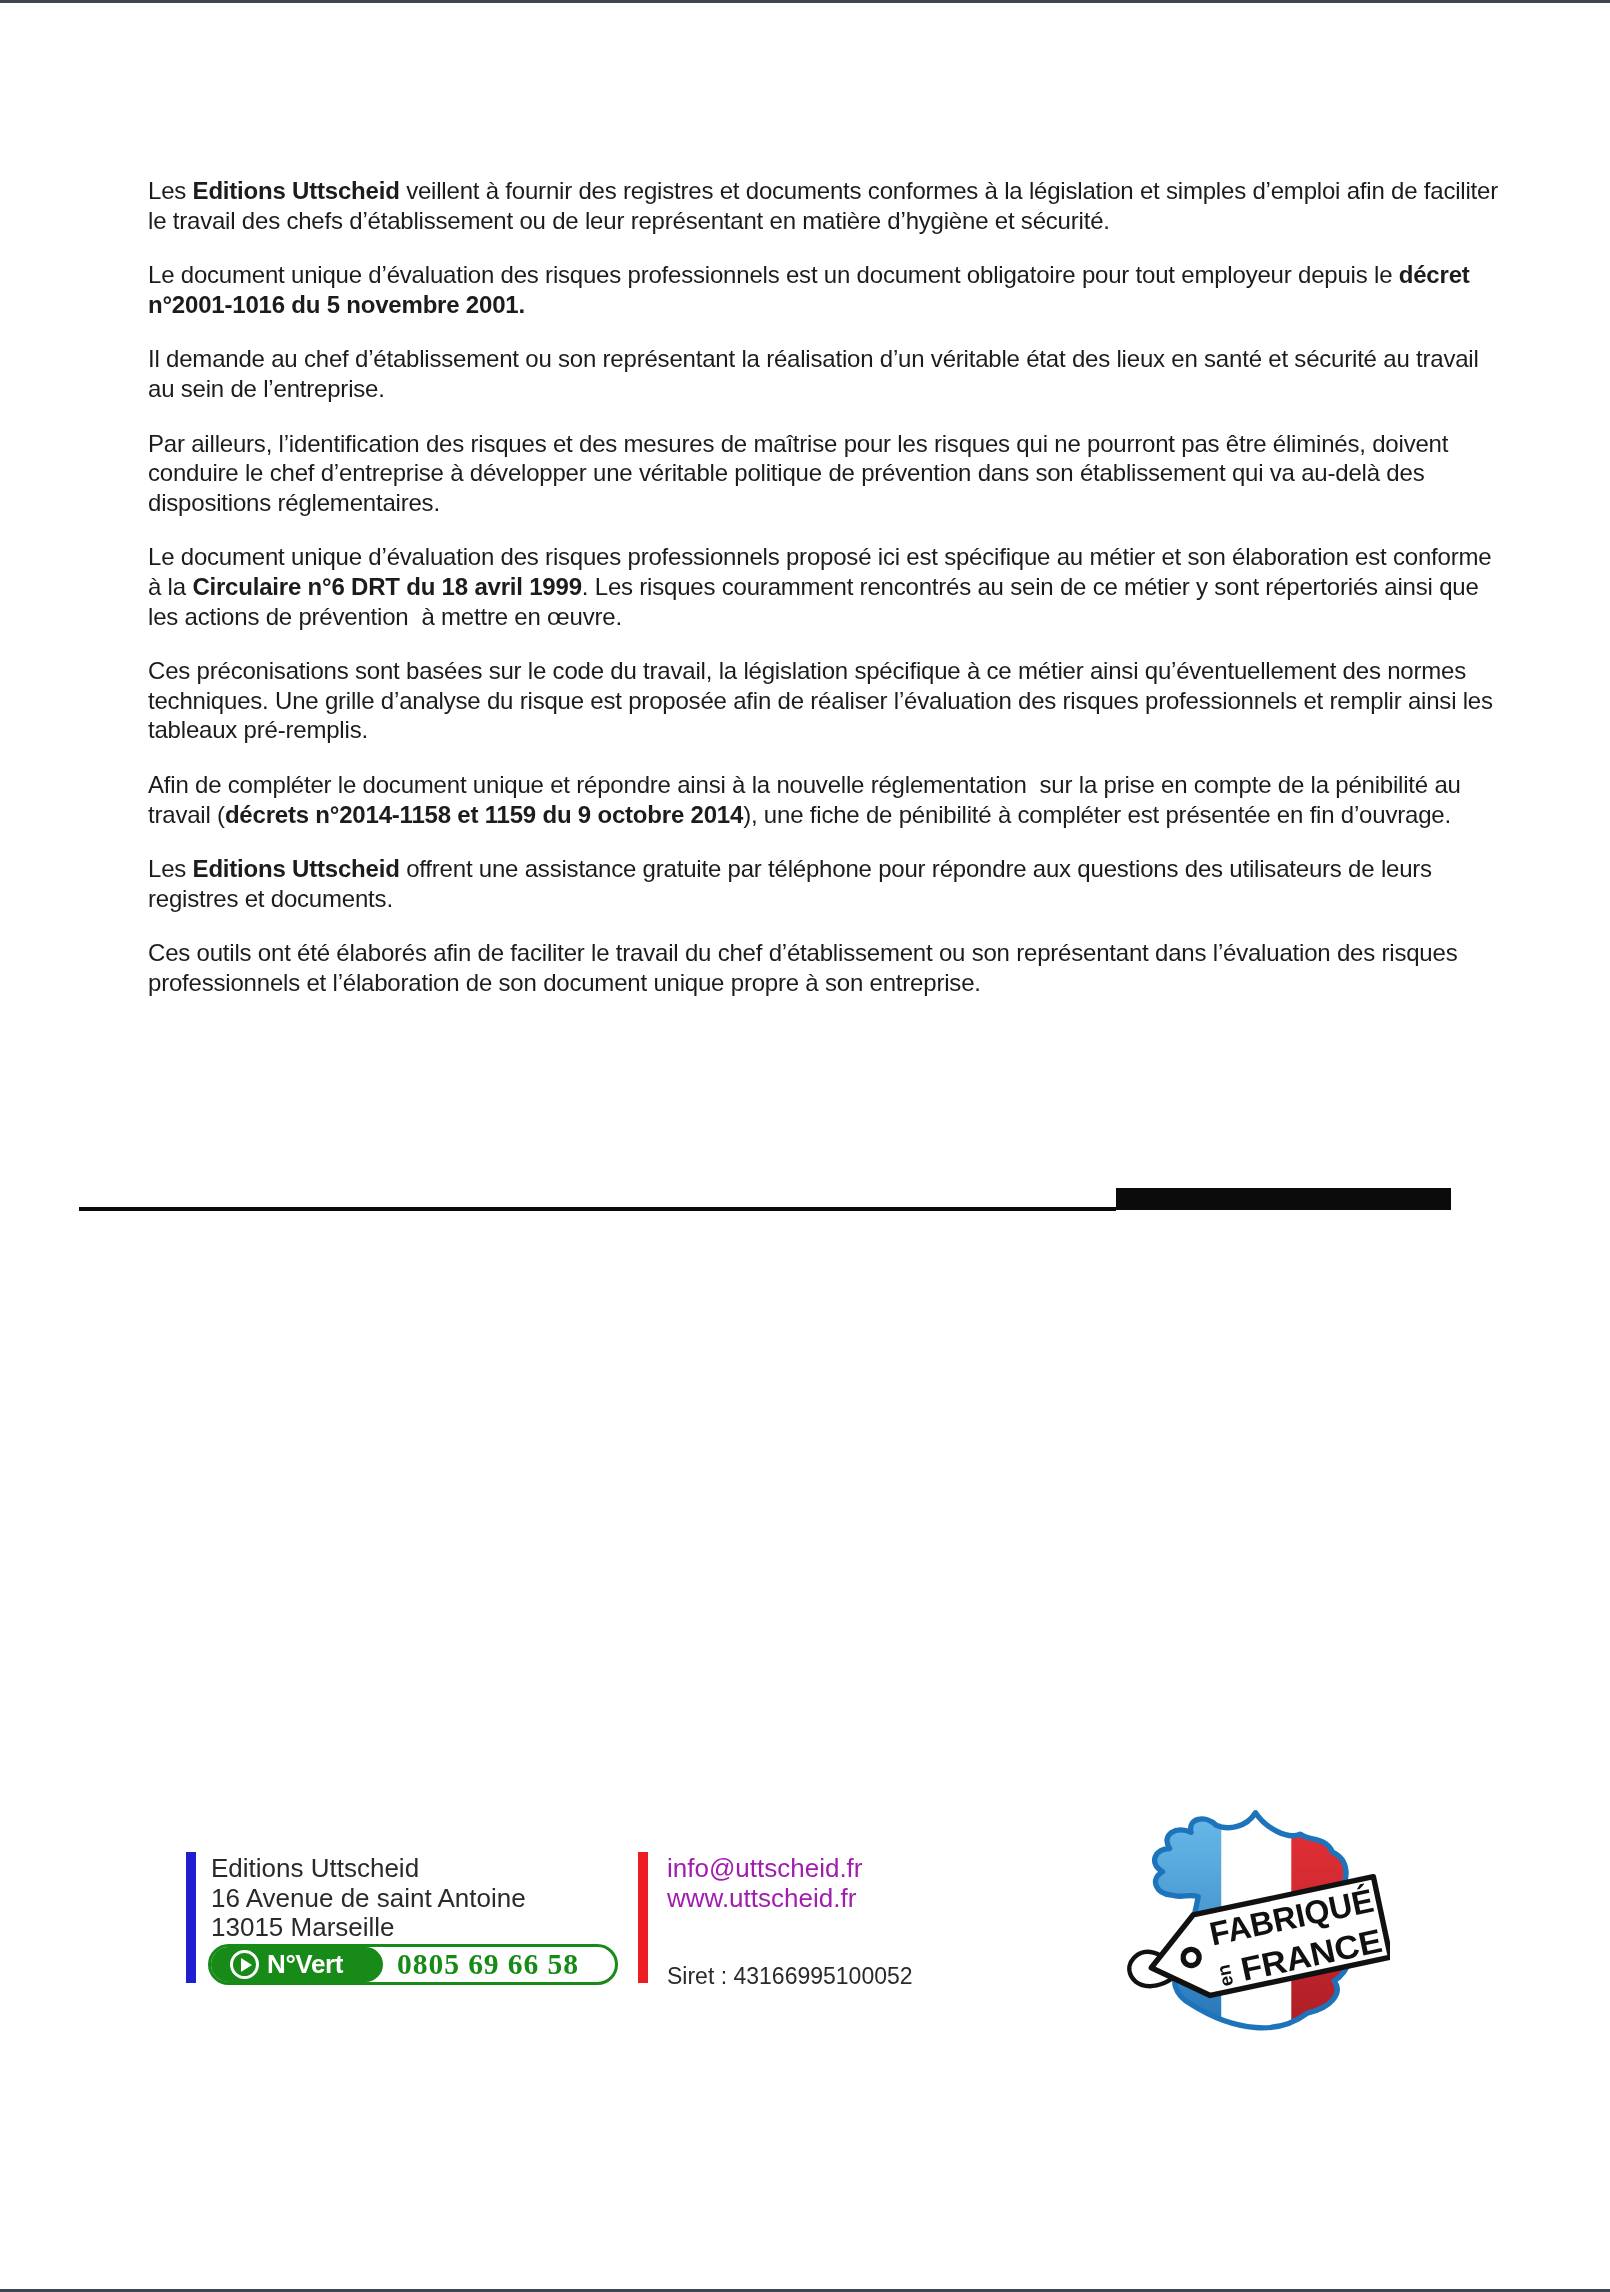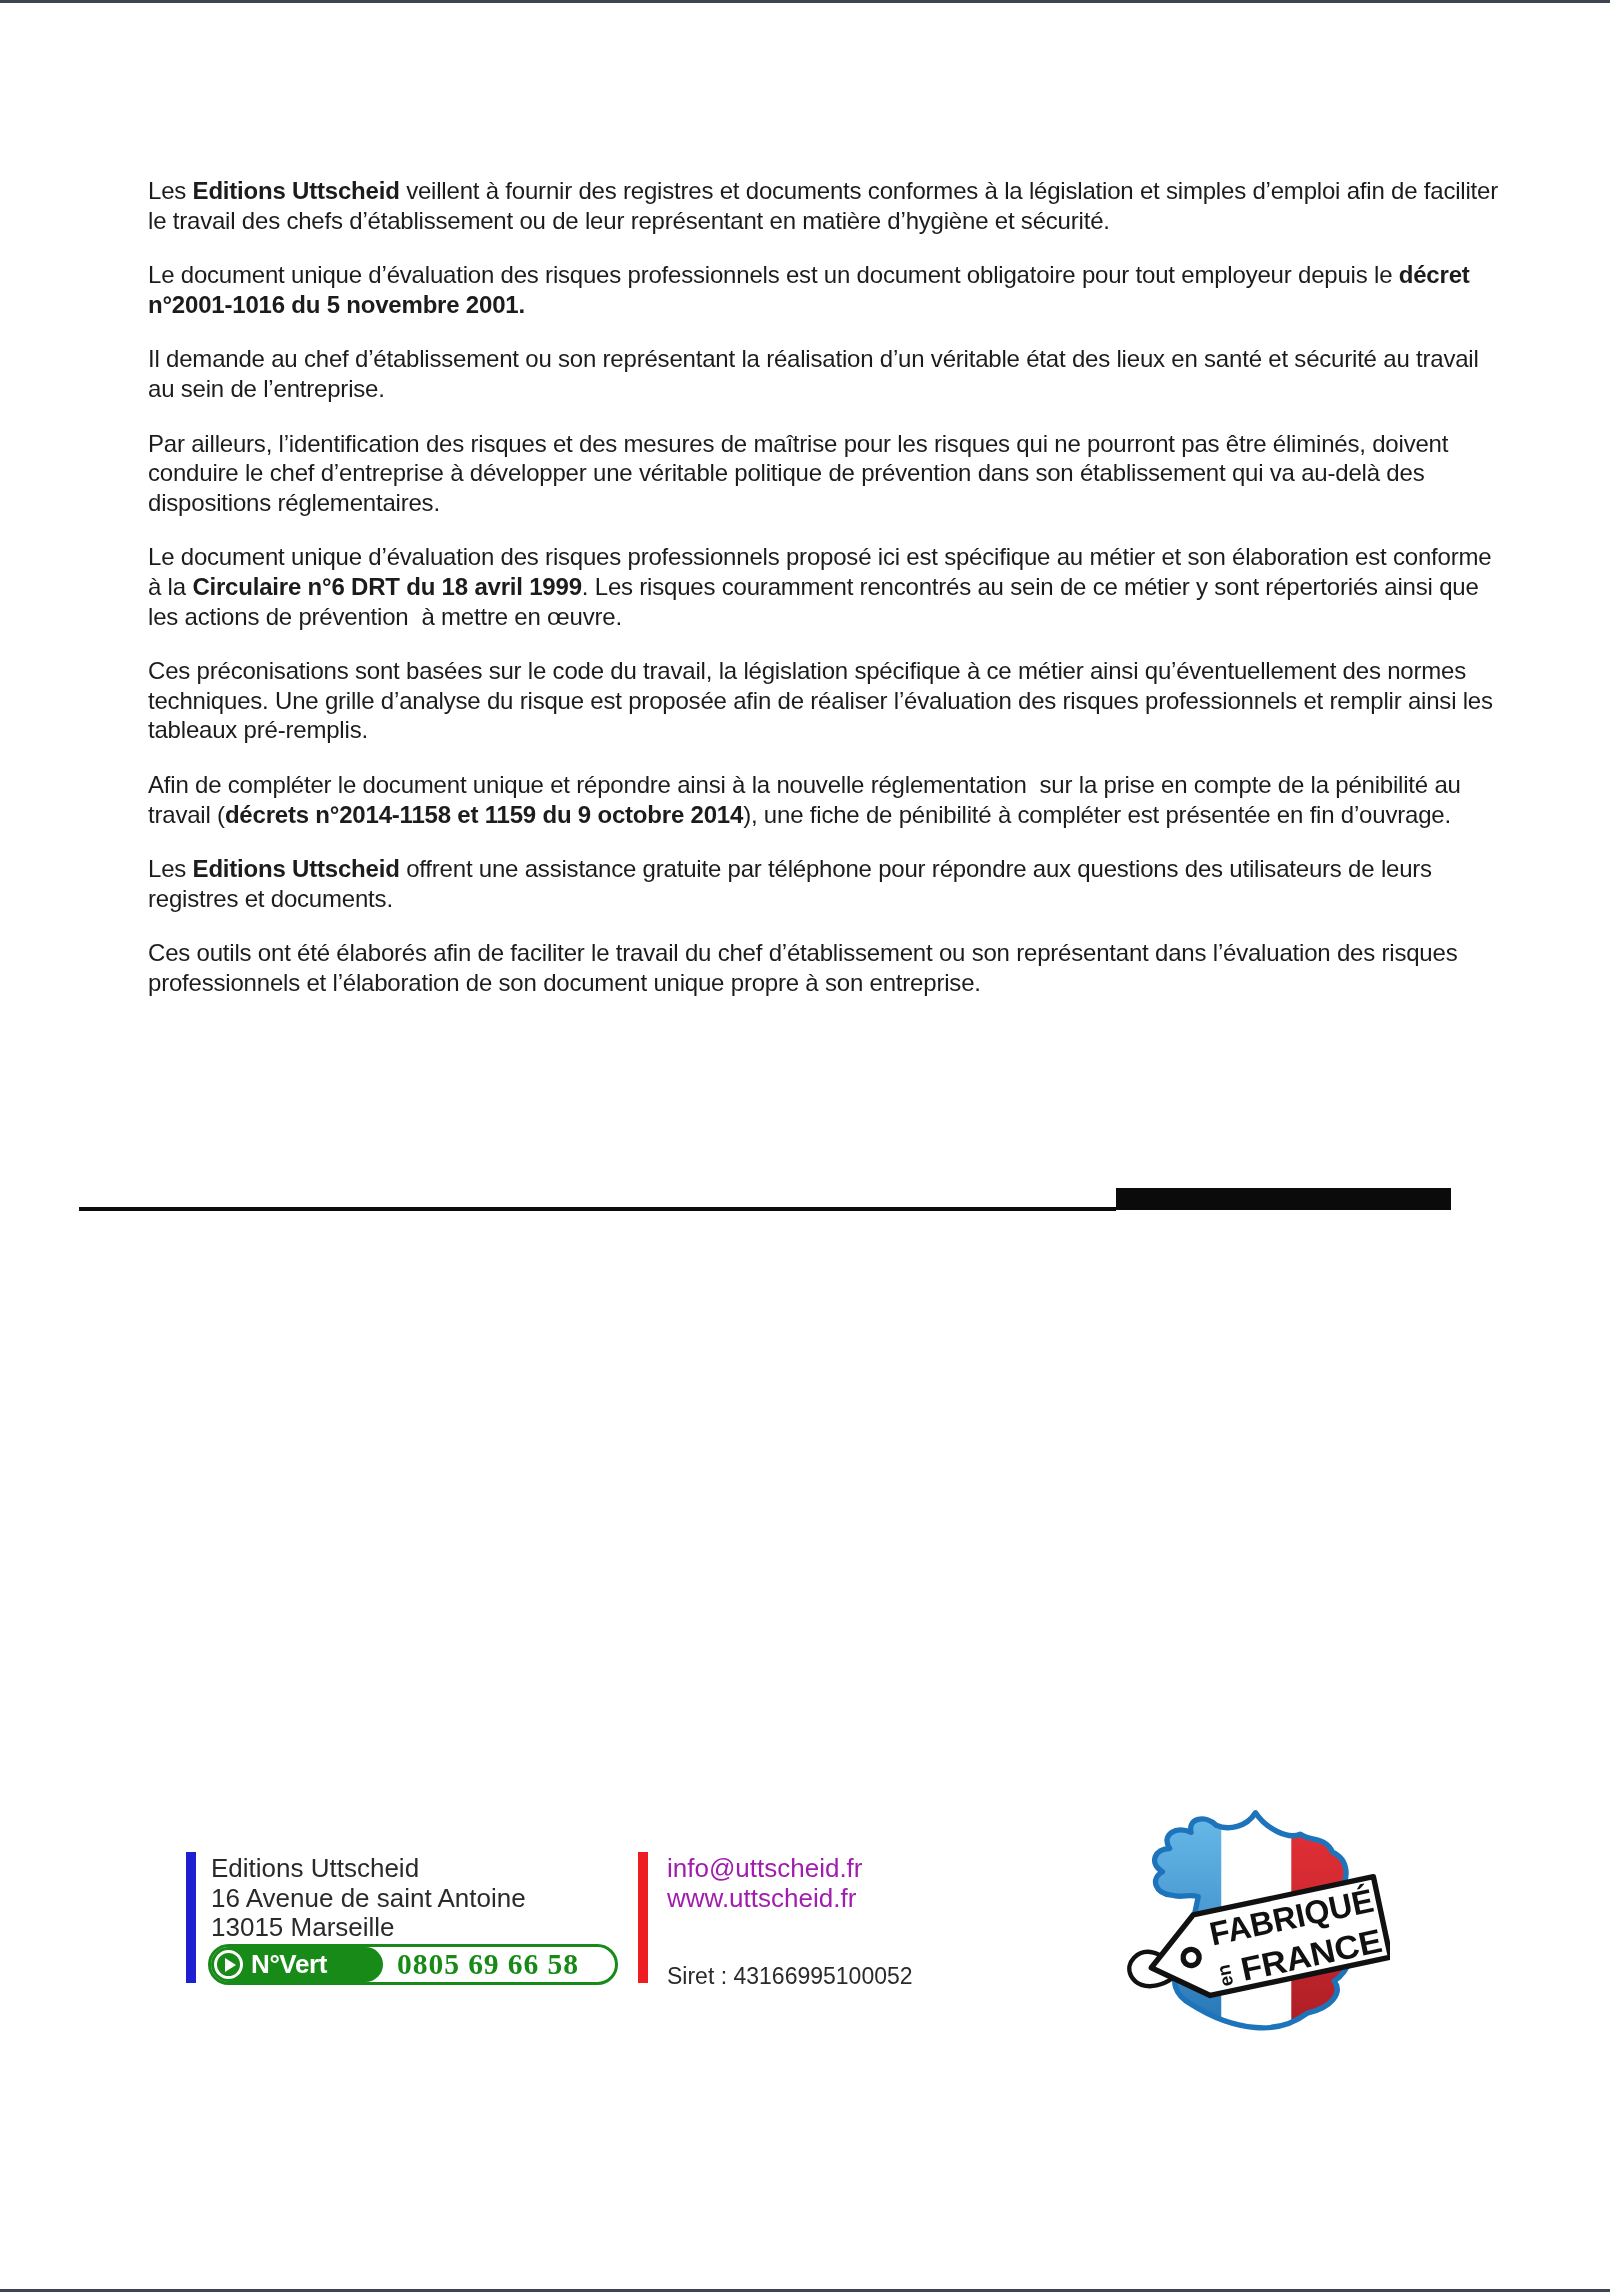--- a/index.html
+++ b/index.html
@@ -46,21 +46,21 @@
     position:absolute;left:208px;top:1944px;width:410px;height:41px;
     box-sizing:border-box;
     border:3.6px solid #188a18;border-radius:23px;
     background:#ffffff;
     display:flex;align-items:stretch;overflow:hidden;
   }
   .nvert-left{
     width:172px;flex:0 0 auto;
     background:#188a18;border-radius:0 20.6px 20.6px 0;
     display:flex;align-items:center;gap:8px;
-    padding-left:3px;box-sizing:border-box;
+    padding-left:19px;box-sizing:border-box;
   }
   .nvert-circle{
     width:23px;height:23px;flex:0 0 auto;
     border-radius:50%;
     border:3.6px solid #ffffff;background:#188a18;
     display:flex;align-items:center;justify-content:center;
   }
   .nvert-triangle{
     width:0;height:0;margin-left:3.6px;
     border-left:11.6px solid #ffffff;

